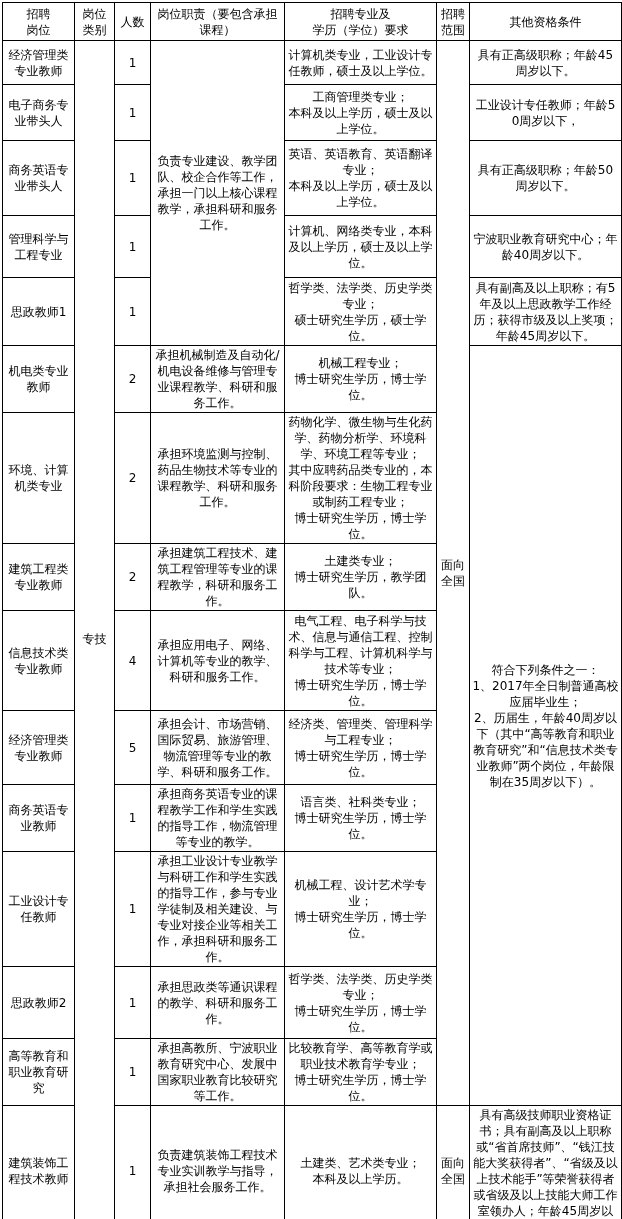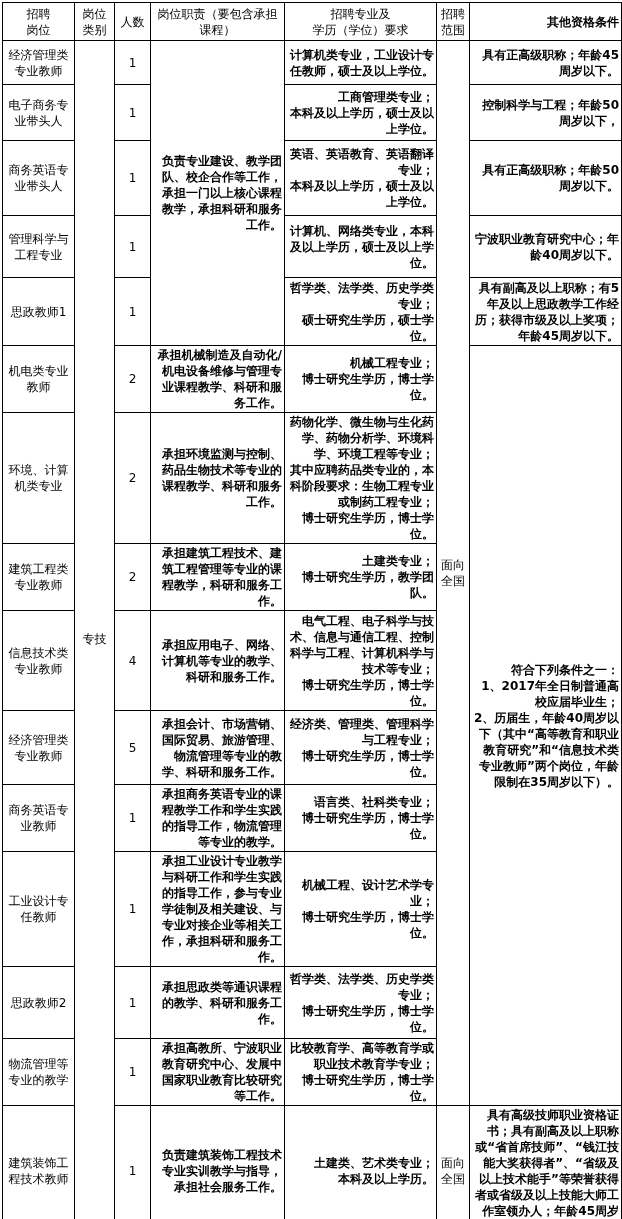--- a/index.html
+++ b/index.html
@@ -17,21 +17,21 @@
   td,th{
     border:1px solid #000;
     padding:1px 2px;
     vertical-align:middle;
     font-weight:normal;
     white-space:pre-line;
     word-break:break-all;
     overflow:hidden;
   }
   .c{text-align:center;}
-  .l{text-align:right;font-weight:bold;}
+  .l{text-align:center;}
 </style>
 </head>
 <body>
 
 <table>
   <colgroup>
     <col style="width:72px">
       <col style="width:40px">
       <col style="width:36px">
     <col style="width:134px">
@@ -63,21 +63,21 @@
       <td class="l">计算机类专业，工业设计专任教师，硕士及以上学位。</td>
       <td class="c" rowspan="14">面向全国</td>
       <td class="l">具有正高级职称；年龄45周岁以下。</td>
     </tr>
 
     <tr style="height:56px">
       <td class="c">电子商务专业带头人</td>
       <td class="c">1</td>
       <td class="l">工商管理类专业；
 本科及以上学历，硕士及以上学位。</td>
-      <td class="l">控制科学与工程；年龄50周岁以下，</td>
+      <td class="l">工业设计专任教师；年龄50周岁以下，</td>
     </tr>
 
     <tr style="height:75px">
       <td class="c">商务英语专业带头人</td>
       <td class="c">1</td>
       <td class="l">英语、英语教育、英语翻译专业；
 本科及以上学历，硕士及以上学位。</td>
       <td class="l">具有正高级职称；年龄50周岁以下。</td>
     </tr>
 
@@ -158,21 +158,21 @@
 
     <tr style="height:72px">
       <td class="c">思政教师2</td>
       <td class="c">1</td>
       <td class="l">承担思政类等通识课程的教学、科研和服务工作。</td>
       <td class="l">哲学类、法学类、历史学类专业；
 博士研究生学历，博士学位。</td>
     </tr>
 
     <tr style="height:64px">
-      <td class="c">物流管理等专业的教学</td>
+      <td class="c">高等教育和职业教育研究</td>
       <td class="c">1</td>
       <td class="l">承担高教所、宁波职业教育研究中心、发展中国家职业教育比较研究等工作。</td>
       <td class="l">比较教育学、高等教育学或职业技术教育学专业；
 博士研究生学历，博士学位。</td>
     </tr>
 
     <tr style="height:126px">
       <td class="c">建筑装饰工程技术教师</td>
       <td class="c">1</td>
       <td class="l">负责建筑装饰工程技术专业实训教学与指导，承担社会服务工作。</td>

